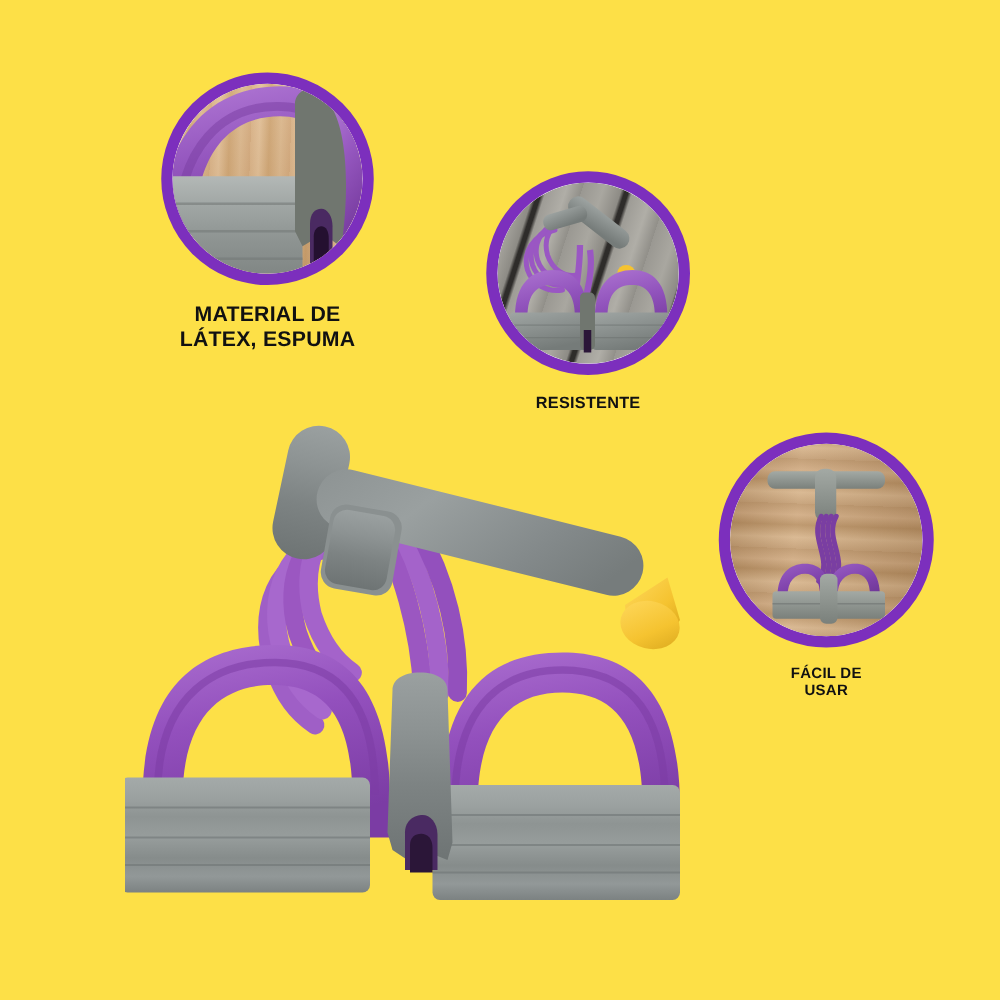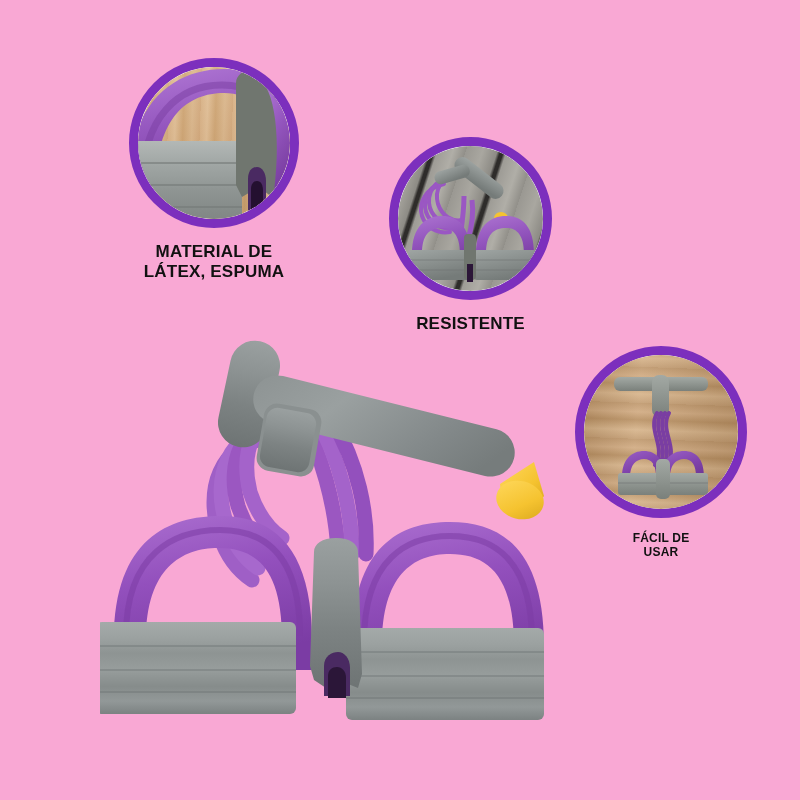--- a/index.html
+++ b/index.html
@@ -7,21 +7,21 @@
     padding: 0;
     background: #ffffff;
   }
   body {
     font-family: "Liberation Sans", sans-serif;
   }
   #page {
     position: relative;
     width: 800px;
     height: 800px;
-    background: #f9a8d4;
+    background: #fde047;
     overflow: hidden;
   }
 
   
   .feature {
     position: absolute;
     display: flex;
     flex-direction: column;
     align-items: center;
   }
@@ -287,21 +287,21 @@
           <g stroke="#6e7472" stroke-width="1" opacity="0.6">
             <line x1="76" y1="114" x2="138" y2="114"></line>
             <line x1="76" y1="124" x2="138" y2="124"></line>
           </g>
 
           <rect x="66" y="88" width="12" height="46" rx="4" fill="#70766f"></rect>
           <rect x="69" y="118" width="6" height="18" fill="#2b1638"></rect>
         </svg>
       </div>
     </div>
-    <div class="feature-label" style="font-size:17px;">RESISTENTE</div>
+    <div class="feature-label" style="font-size:13px;">RESISTENTE</div>
   </div>
 
   <div class="feature" style="left:575px; top:346px; width:172px;">
     <div class="feature-circle" style="width:172px; height:172px; border:9px solid #7c2fbd;">
       <div class="feature-photo">
         <div class="wood-vertical"></div>
         <svg viewBox="0 0 154 154" width="154" height="154" style="position:absolute;inset:0;">
           <defs>
             <linearGradient id="f_gray" x1="0" y1="0" x2="0" y2="1">
               <stop offset="0%" stop-color="#a3a9a4"></stop>

